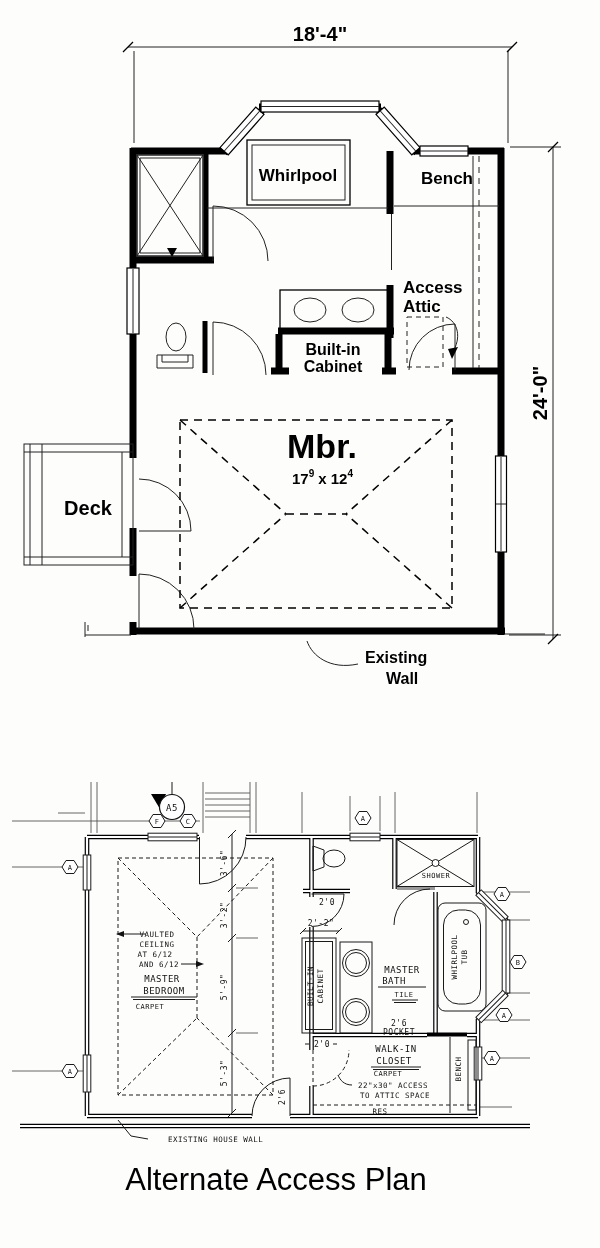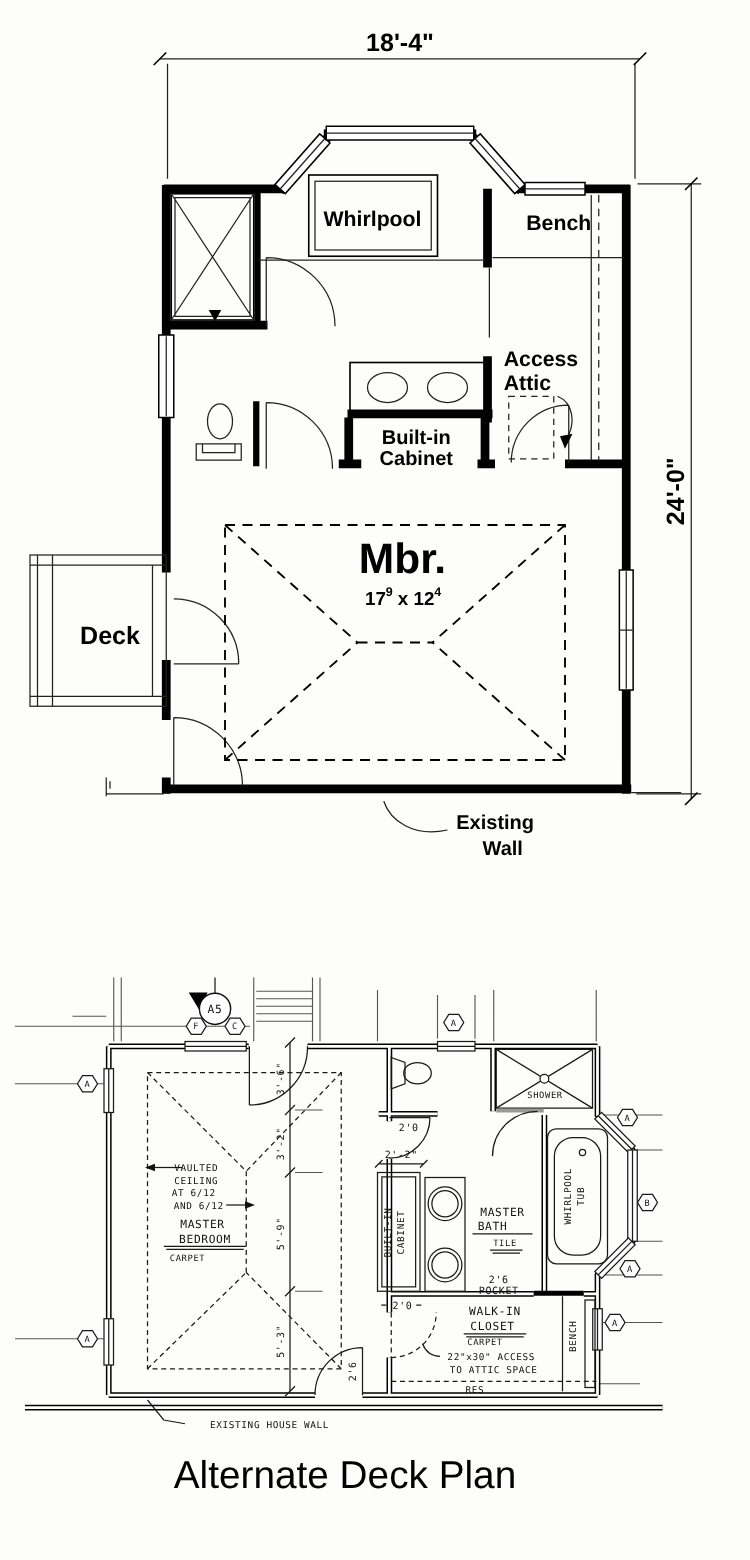--- a/index.html
+++ b/index.html
@@ -345,14 +345,14 @@
   </g>
   <text class="t2" x="393" y="318" font-size="7.5" text-anchor="middle">22"x30" ACCESS</text>
   <text class="t2" x="395" y="328" font-size="7.5" text-anchor="middle">TO ATTIC SPACE</text>
 
   <g>
         <path class="dsh" d="M313 335 H477"></path>
       </g>
   <text class="t2" x="380" y="344" font-size="7.5" text-anchor="middle">RES</text>
 </svg>
 
-<div id="plan-title">Alternate Deck Plan</div>
+<div id="plan-title">Alternate Access Plan</div>
 </div>
 
 </body></html>

